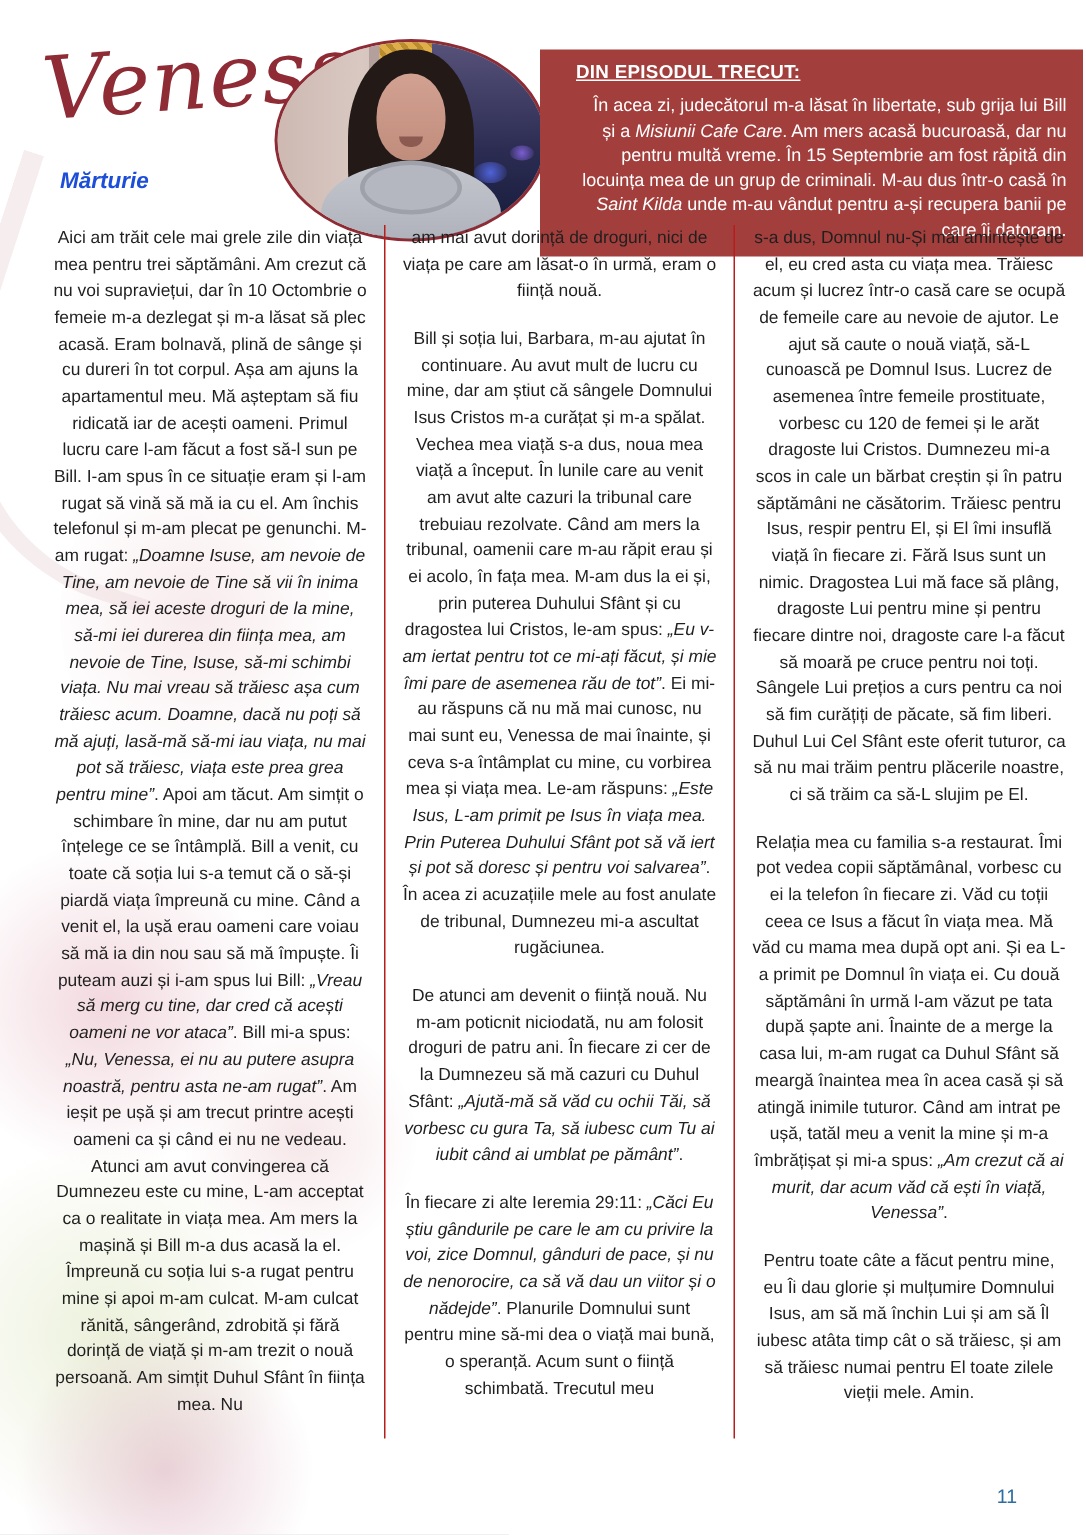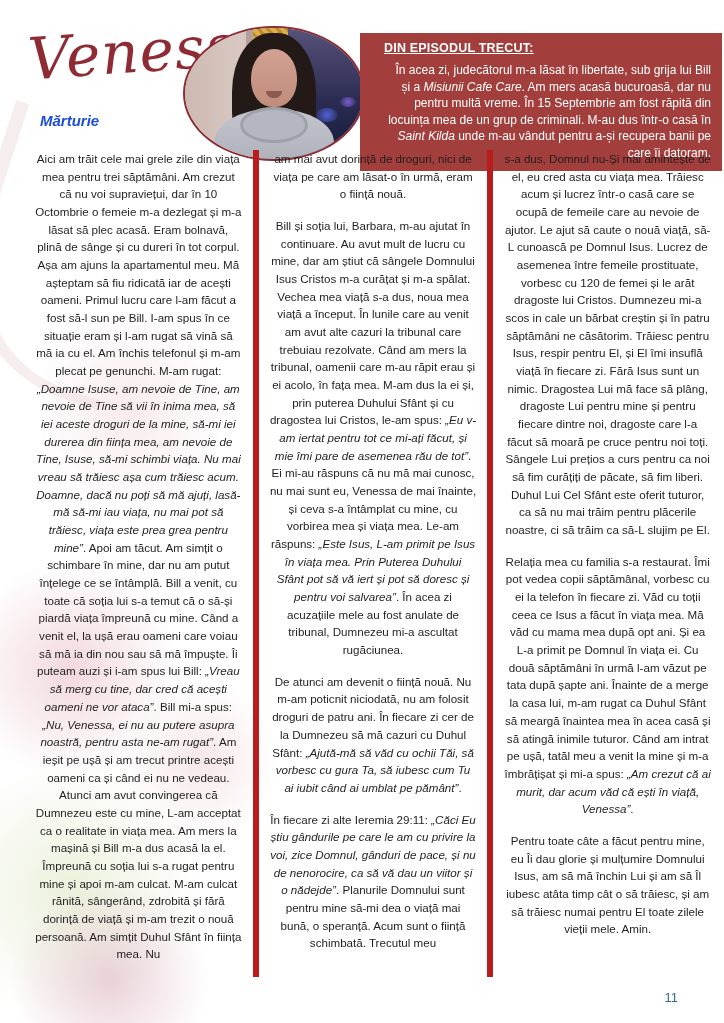--- a/index.html
+++ b/index.html
@@ -67,21 +67,21 @@
     letter-spacing:.2px;
   }
   .recap .rbody{font-size:12px;line-height:1.38;text-align:right;}
 
   
   .content{
     position:absolute;left:35px;top:150px;width:676px;display:flex;
     font-size:11.6px;line-height:1.525;
   }
   .col{width:212px;text-align:center;}
-  .col+ .col{border-left:6px solid #b91c1c;padding-left:11px;margin-left:11px;}
+  .col+ .col{border-left:1px solid #b91c1c;padding-left:11px;margin-left:11px;}
   .col p{margin:0 0 14px 0;}
   .it{font-style:italic;}
 
   .pagenum{
     position:absolute;right:46px;bottom:18px;font-size:13px;color:#2e6da0;
   }
 </style>
 </head>
 <body>
 

